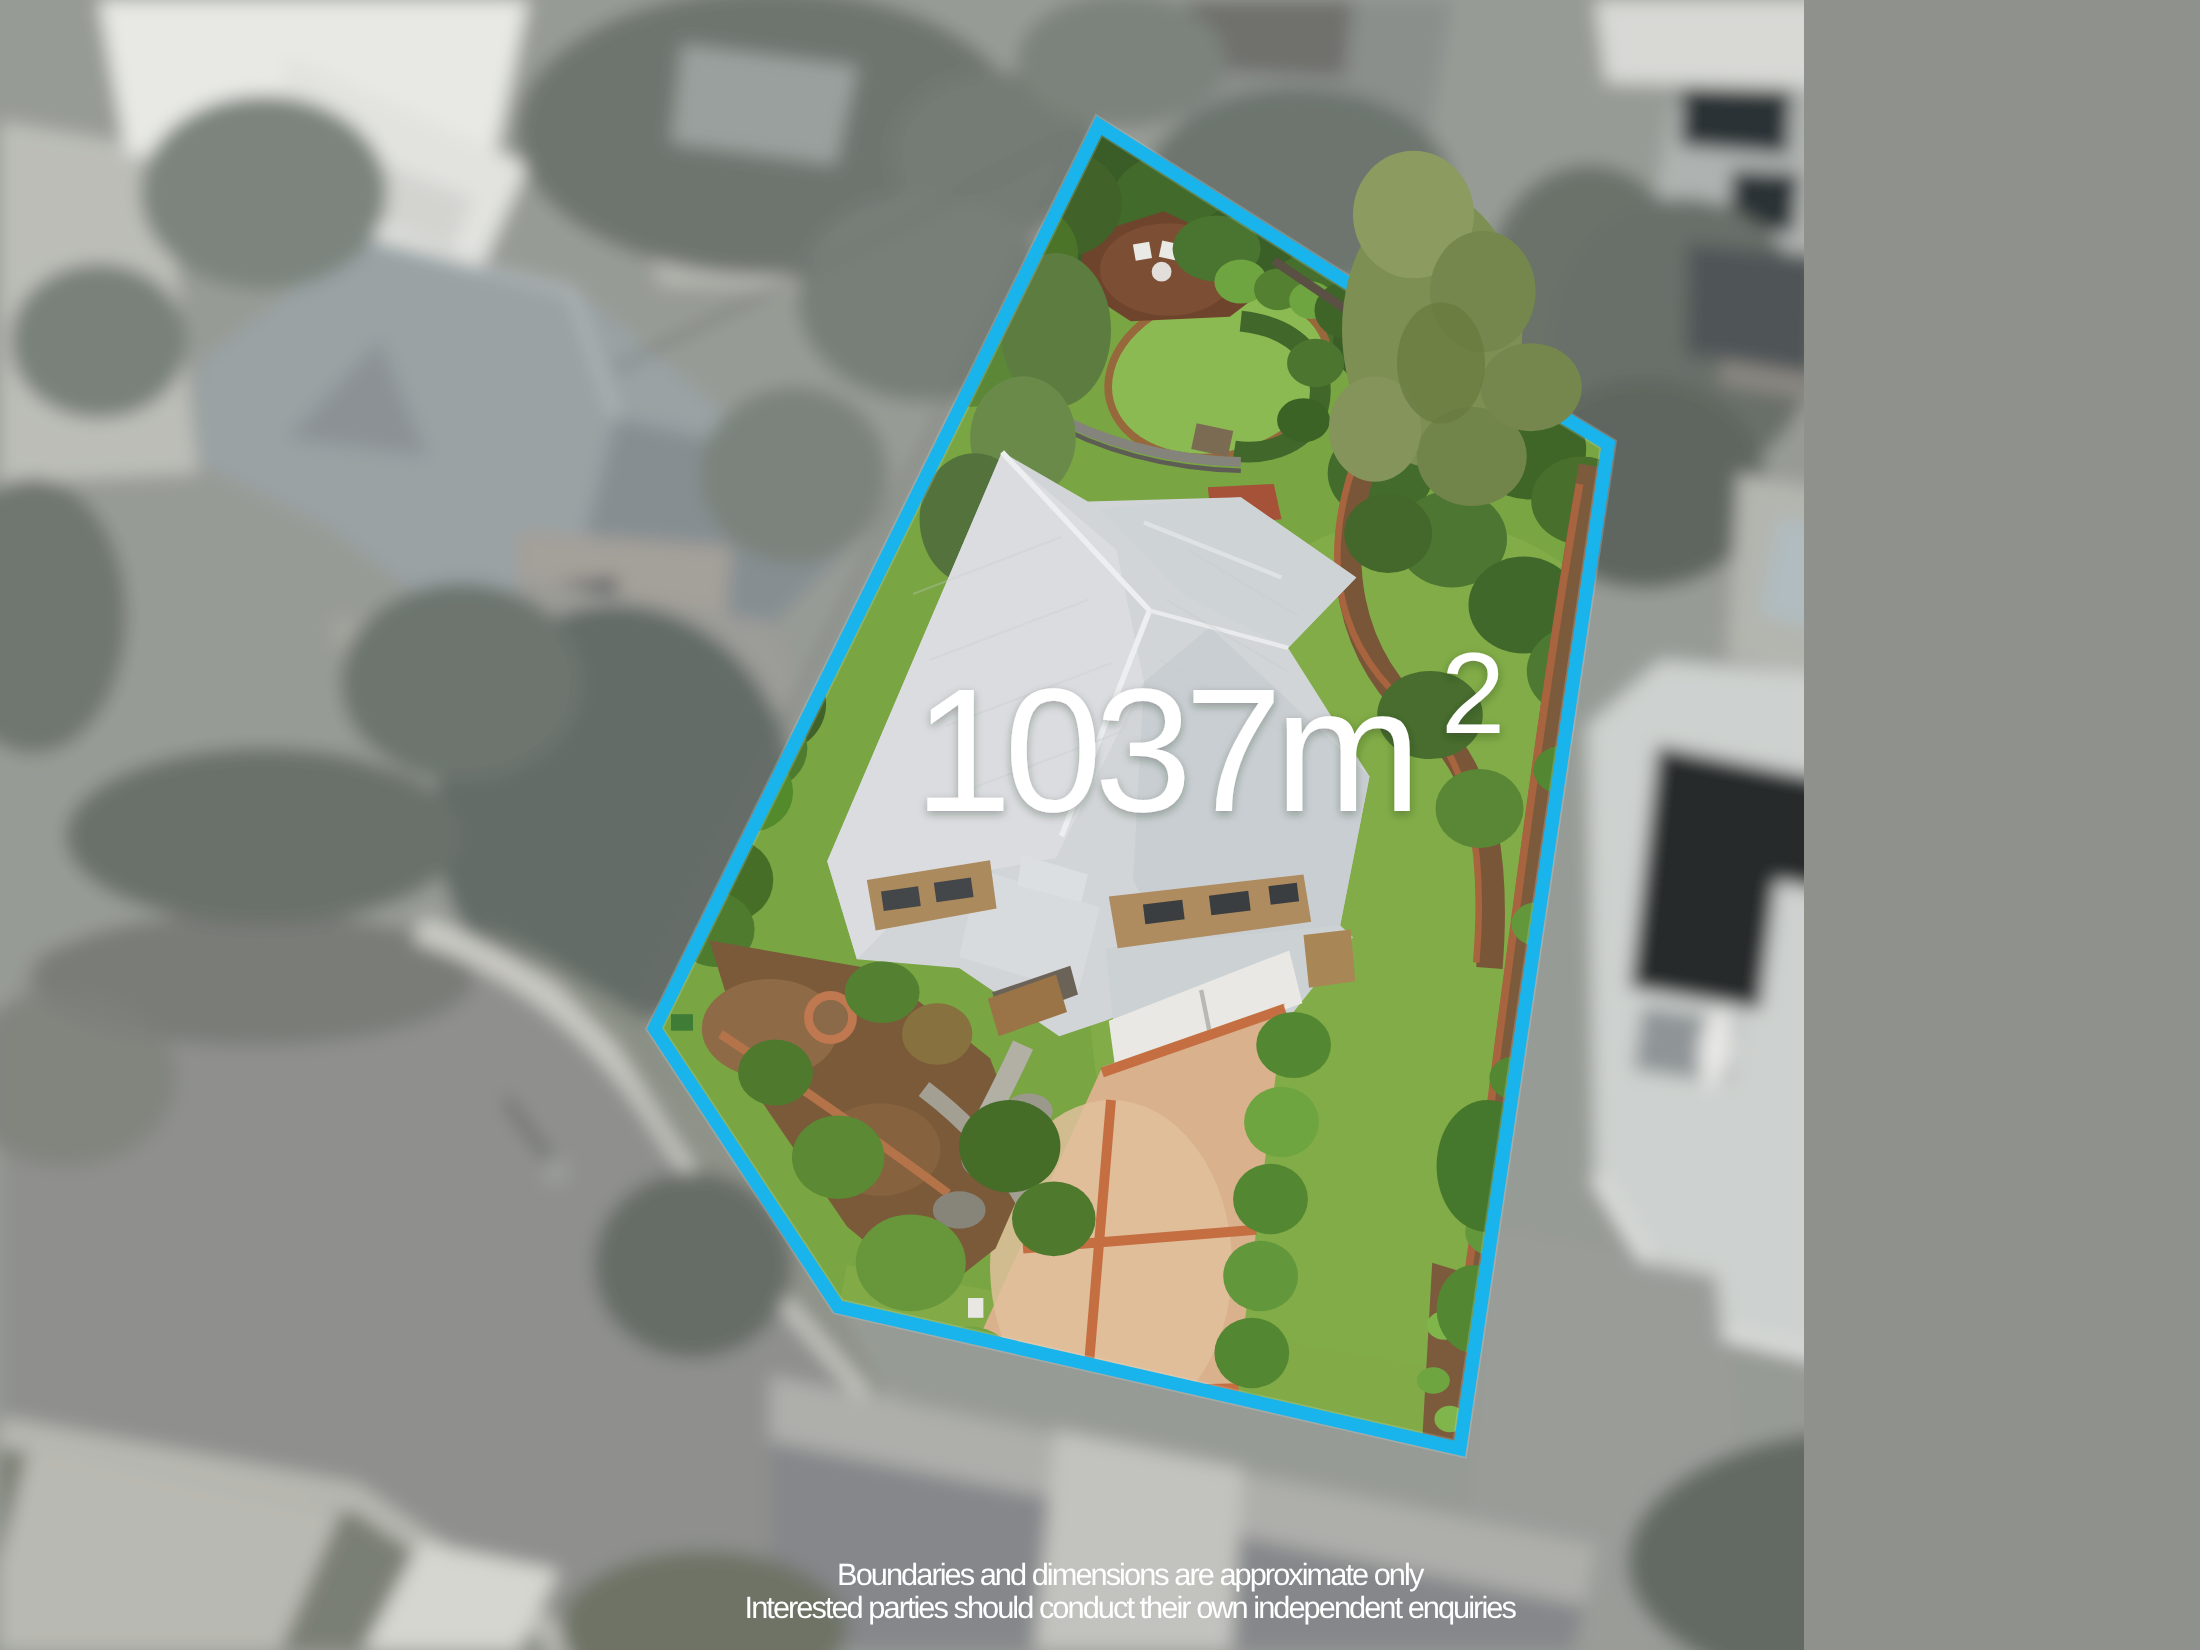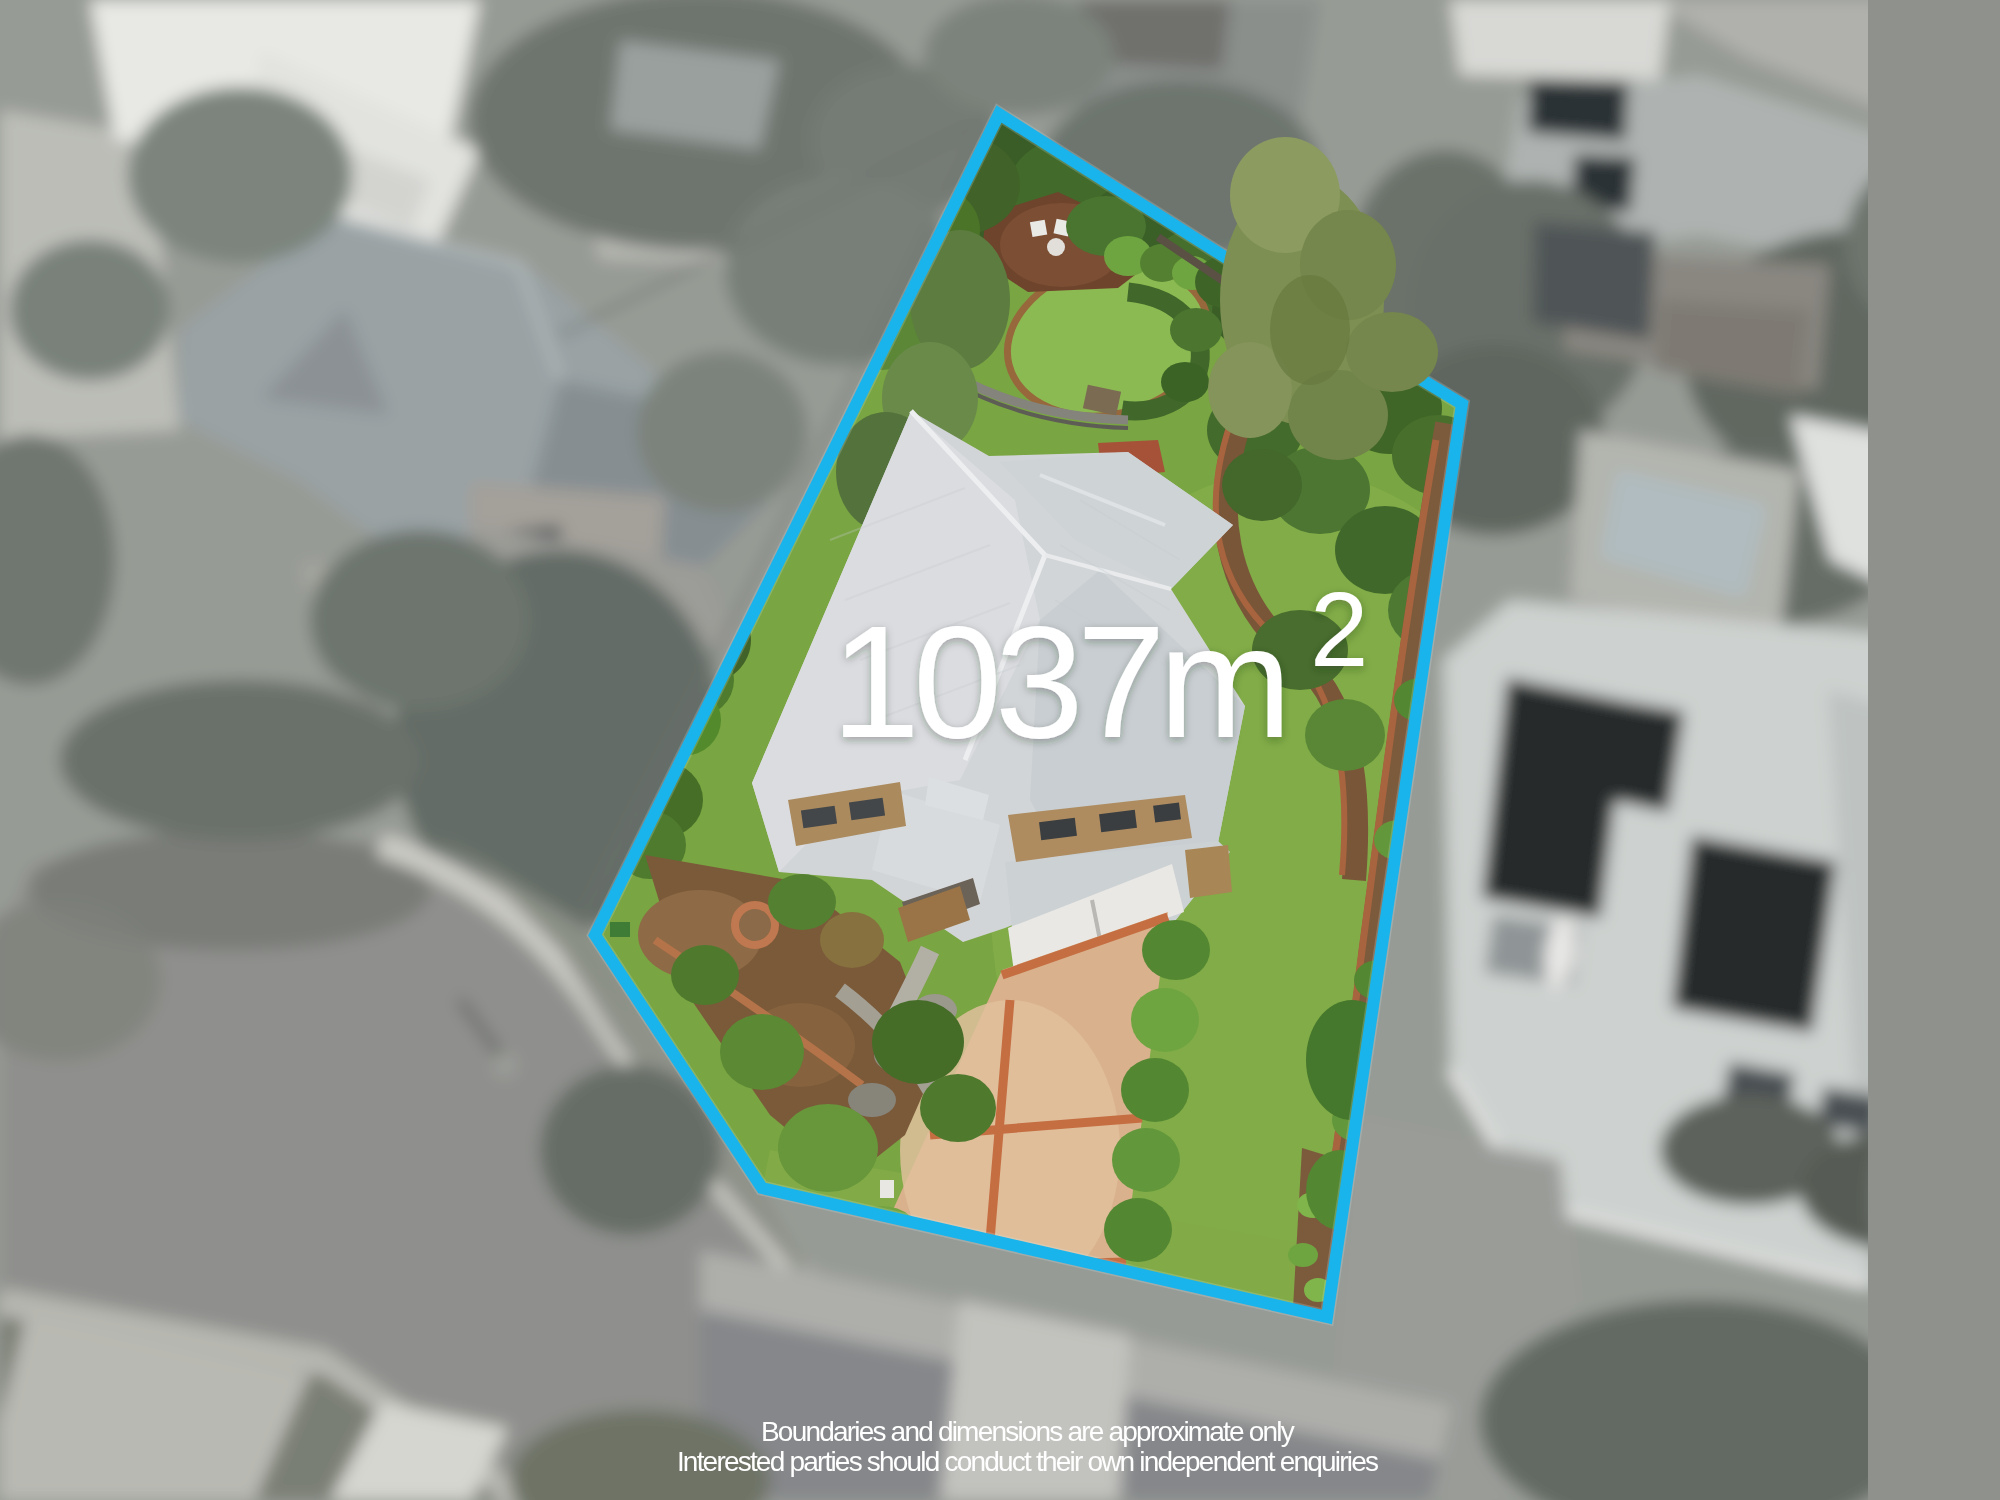--- a/index.html
+++ b/index.html
@@ -1,16 +1,16 @@
 <!DOCTYPE html>
 <html><head>
 <meta charset="utf-8">
 <style>
   html,body{margin:0;padding:0;background:#8e918c;}
-  #stage{position:relative;width:1868px;height:1500px;overflow:hidden;font-family:"Liberation Sans", sans-serif;}
+  #stage{position:relative;width:1640px;height:1500px;overflow:hidden;font-family:"Liberation Sans", sans-serif;}
   svg{display:block;}
 </style>
 </head>
 <body>
 <div id="stage">
 <svg width="2000" height="1500" viewBox="0 0 2000 1500">
 <defs>
   <clipPath id="prop">
     <polygon points="999,114 1340,330 1462,404 1327,1317 762,1188 595,935"></polygon>
   </clipPath>

